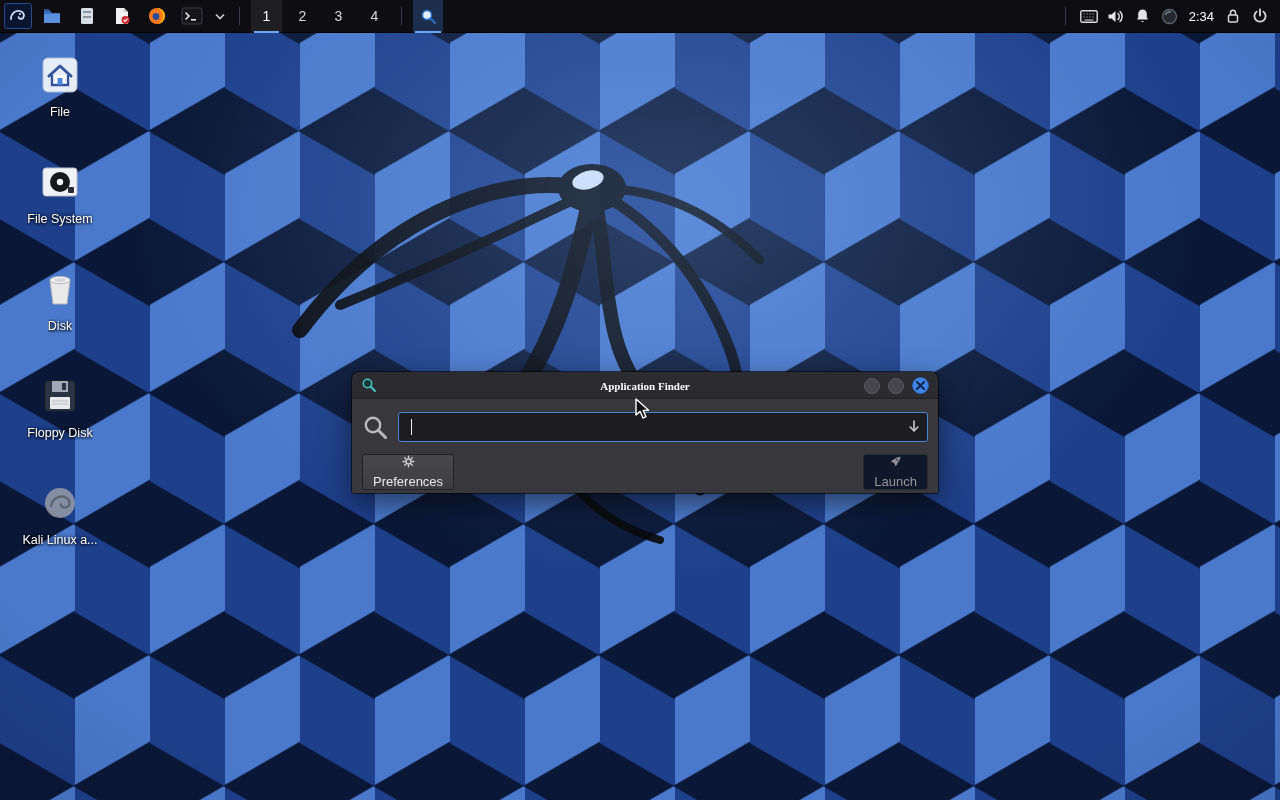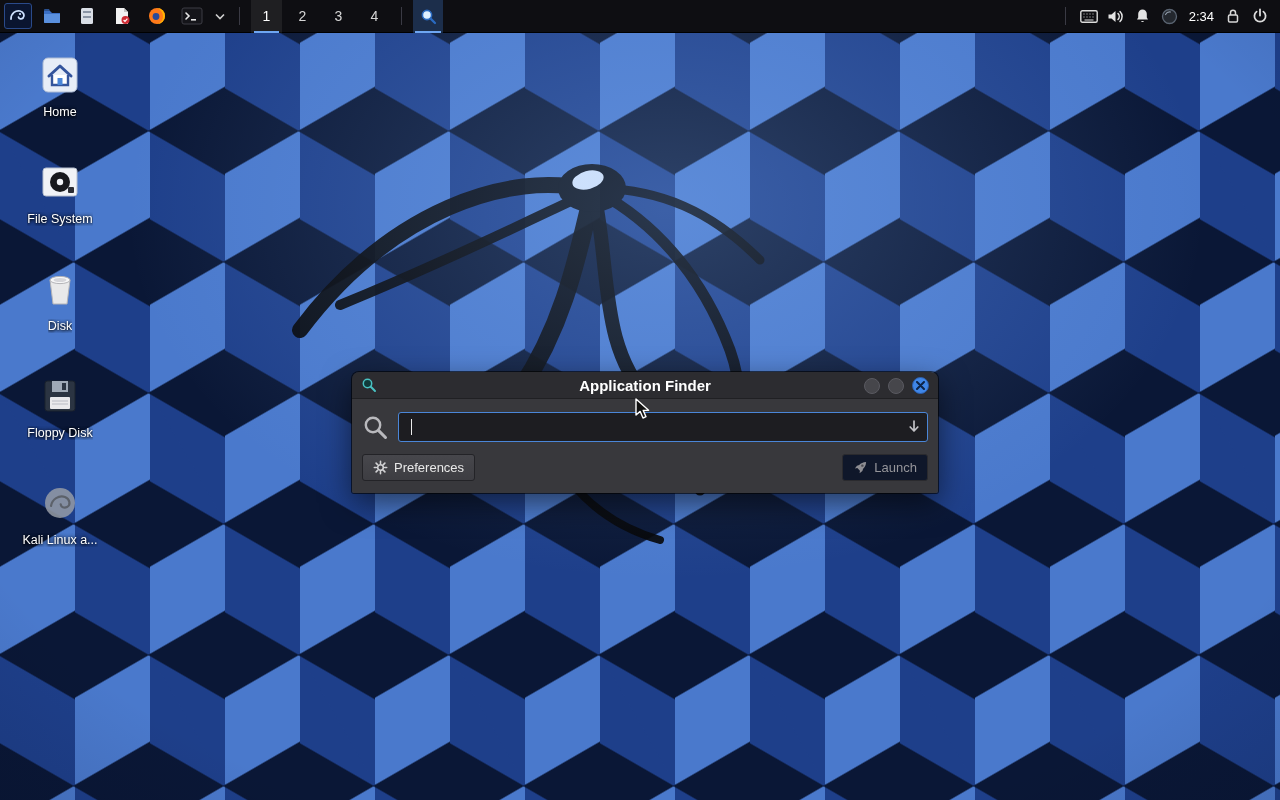--- a/index.html
+++ b/index.html
@@ -51,36 +51,36 @@
   .desk-cell { height:94px; display:flex; flex-direction:column; align-items:center; padding-top:6px; gap:9px; cursor:pointer; border-radius:4px; }
   .desk-label { color:#ffffff; font-size:12.5px; text-align:center; max-width:96px; white-space:nowrap;
     overflow:hidden; text-overflow:ellipsis; text-shadow:0 1px 3px #000, 0 0 4px rgba(0,0,0,.9); }
 
   
   .finder { position:absolute; left:352px; top:372px; width:586px; height:121px; z-index:60;
     border-radius:7px 7px 2px 2px; box-shadow:0 10px 30px rgba(0,0,0,.55), 0 0 0 1px rgba(0,0,0,.6); }
   .titlebar { height:27px; background:#2c2c30; border-radius:7px 7px 0 0; position:relative;
     border-bottom:1px solid #202023; }
   .titlebar-title { position:absolute; left:0; right:0; top:0; height:27px; display:flex;
-    align-items:center; justify-content:center; color:#ffffff; font-size:15px; font-weight:bold; pointer-events:none; }
+    align-items:center; justify-content:center; color:#ffffff; font-size:11px; font-weight:bold; pointer-events:none;font-family:Liberation Serif, serif; }
   .titlebar-icon { position:absolute; left:9px; top:5px; }
   .win-controls { position:absolute; right:9px; top:5px; display:flex; gap:8px; align-items:center; }
   .wc-circle { width:16px; height:16px; border-radius:50%; background:#46464b; border:1px solid #5a5a61; cursor:pointer; }
   .wc-close { width:17px; height:17px; border-radius:50%; background:#3f86e8; border:1px solid #2c5fae;
     display:flex; align-items:center; justify-content:center; cursor:pointer; }
   .finder-body { height:94px; background:#38383c; border-radius:0 0 2px 2px; padding:13px 10px 10px; }
   .search-row { display:flex; align-items:center; gap:9px; }
   .entry { flex:1; height:30px; background:#1d1d21; border:1.5px solid #4a86d8; border-radius:3px; position:relative; }
   .entry input { position:absolute; inset:0; width:100%; height:100%; background:transparent; border:none; outline:none;
     color:#ffffff; font-size:13px; padding:0 28px 0 12px; font-family:"Liberation Sans", sans-serif; }
   .caret { position:absolute; left:12px; top:6px; width:1px; height:16px; background:#ececec; }
   .entry-arrow { position:absolute; right:6px; top:6px; }
   .btn-row { margin-top:12px; display:flex; justify-content:space-between; align-items:center; }
-  .gbtn { display:flex; align-items:center; gap:6px; height:27px; padding:0 10px; font-size:13px;
-    background:linear-gradient(#47474c,#3d3d42); border:1px solid #232327; border-radius:3px; color:#e9e9e9; cursor:pointer; }
+  .gbtn { display:flex; align-items:center; gap:6px; height:36px; padding:0 10px; font-size:13px;
+    background:linear-gradient(#47474c,#3d3d42); border:1px solid #232327; border-radius:3px; color:#e9e9e9; cursor:pointer;flex-direction:column; }
   .gbtn.disabled { background:#0f172a; color:#95959a; cursor:default; border-color:#2a2a2e; }
 
   
   .cursor { position:absolute; left:634px; top:398px; z-index:100; pointer-events:none; }
 </style>
 </head>
 <body>
 
 <div class="screen">
 
@@ -230,21 +230,21 @@
 
   <div class="desk-icons">
 
     <div class="desk-cell">
       <svg width="42" height="42" viewBox="0 0 42 42">
         <rect x="4" y="4" width="34" height="34" rx="5" fill="#e7edf7" stroke="#aebcd4" stroke-width="1"></rect>
         <path d="M10 22 L21 12 L32 22" fill="none" stroke="#33549c" stroke-width="3" stroke-linecap="round" stroke-linejoin="round"></path>
         <path d="M13 21 v10 h16 v-10" fill="#ffffff" stroke="#33549c" stroke-width="2.4"></path>
         <rect x="18.5" y="24" width="5" height="7" fill="#4a86d8"></rect>
       </svg>
-      <div class="desk-label">Home</div>
+      <div class="desk-label">File</div>
     </div>
 
     <div class="desk-cell">
       <svg width="42" height="42" viewBox="0 0 42 42">
         <rect x="4" y="7" width="34" height="28" rx="3" fill="#f0f2f6" stroke="#b6bfce" stroke-width="1"></rect>
         <circle cx="21" cy="21" r="10" fill="#17181c"></circle>
         <circle cx="21" cy="21" r="3.2" fill="#f0f2f6"></circle>
         <rect x="29" y="26" width="6" height="6" rx="1" fill="#2a2c33"></rect>
       </svg>
       <div class="desk-label">File System</div>

